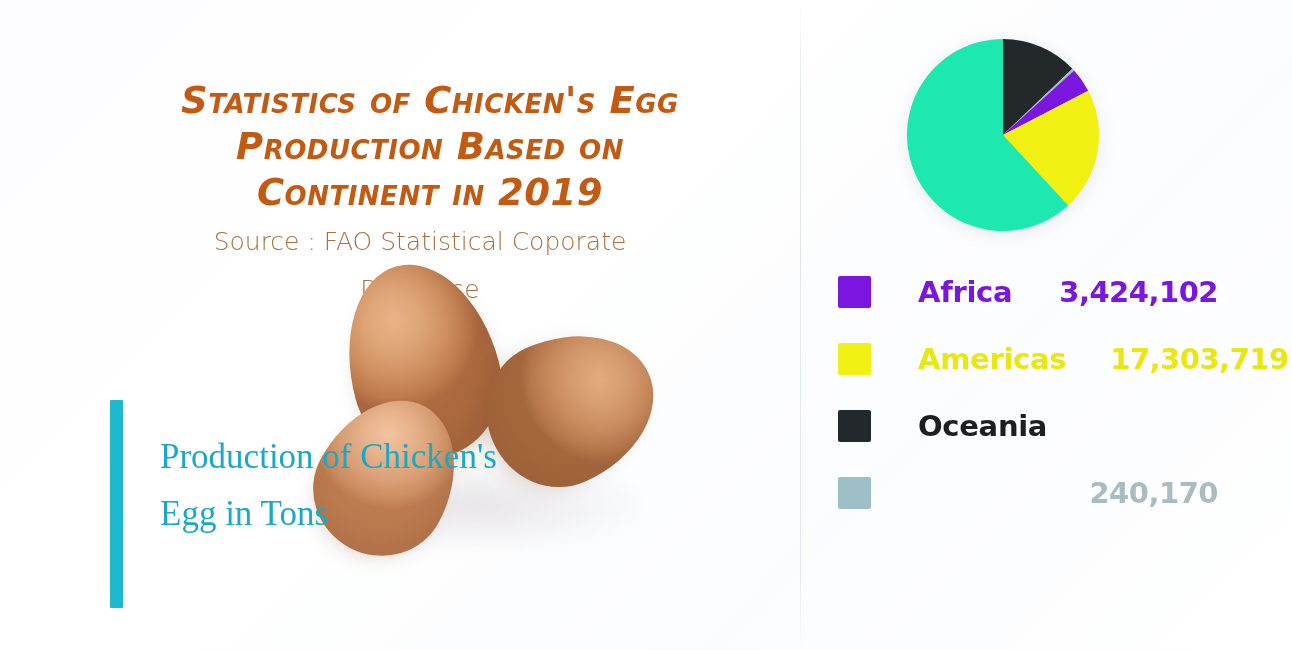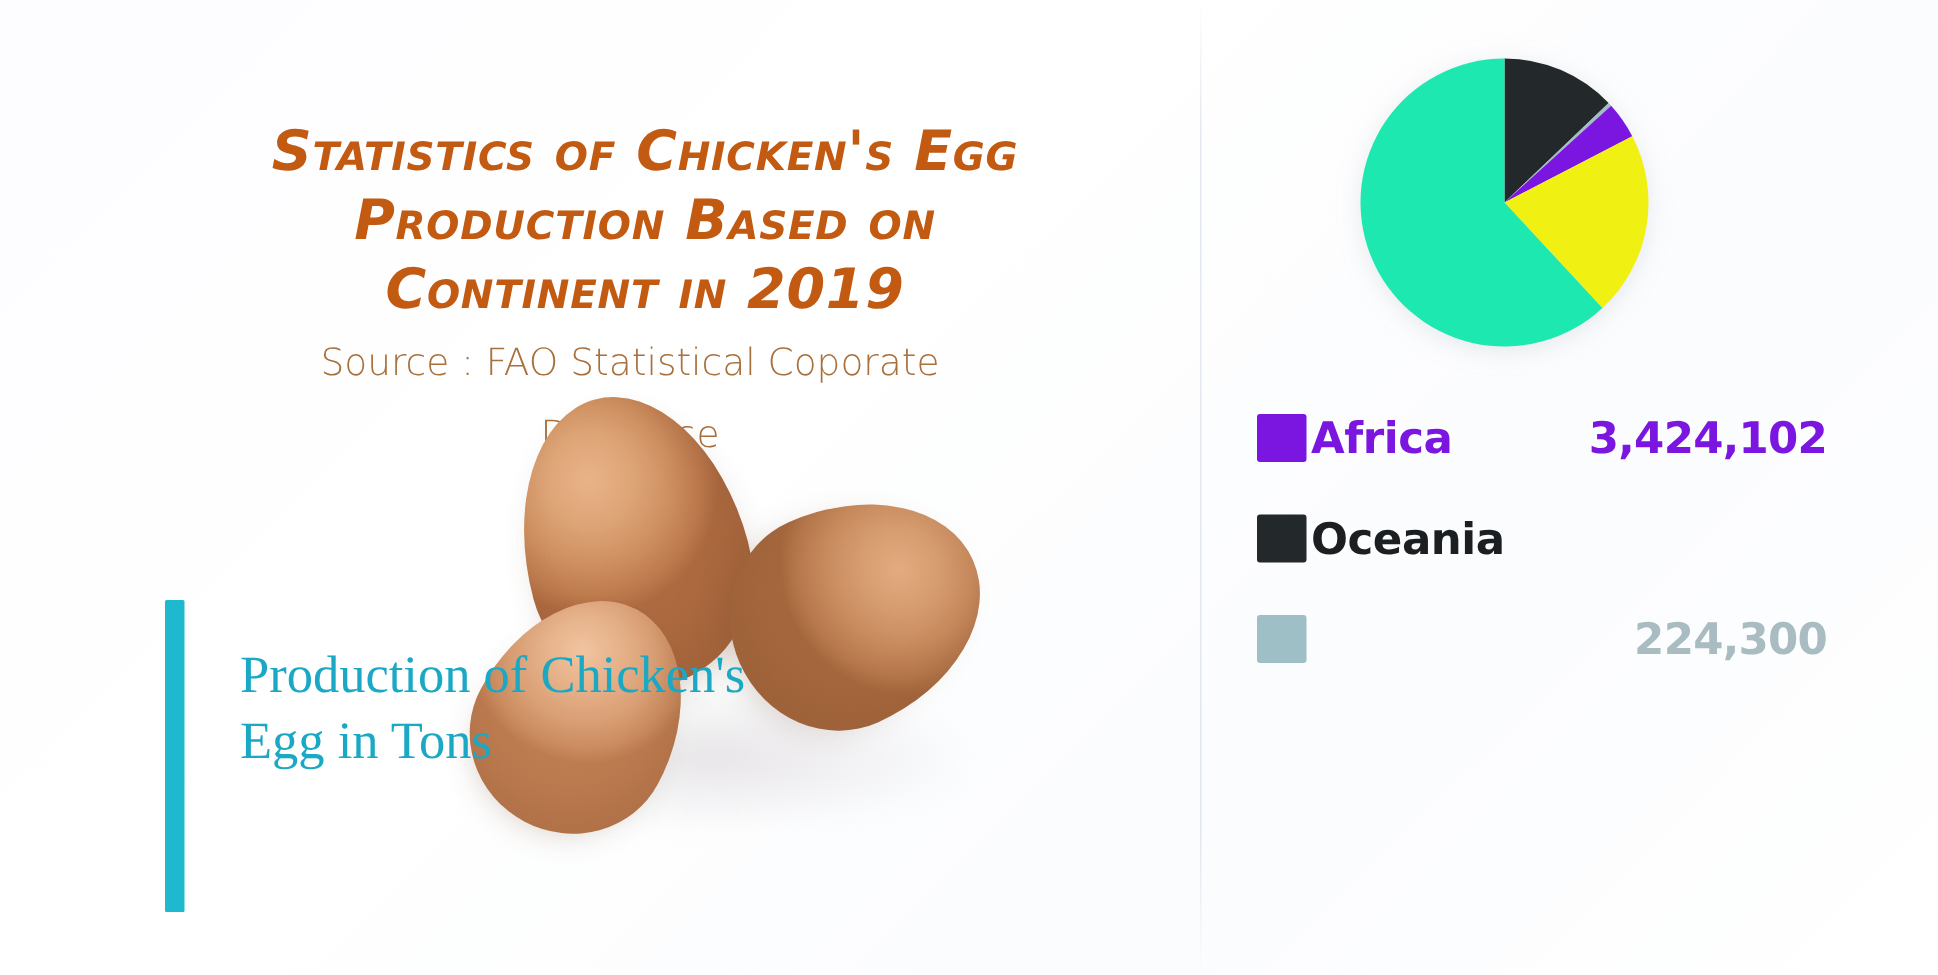--- a/index.html
+++ b/index.html
@@ -66,32 +66,32 @@
     background:radial-gradient(ellipse at 50% 50%, rgba(170,160,165,.26) 0%, rgba(190,185,190,.10) 55%, rgba(255,255,255,0) 78%);
     filter:blur(6px);
   }
 
   
   #caption-bar{position:absolute;left:110px;top:400px;width:13px;height:208px;
     background:#1fb9cf;border-radius:1px;}
   #caption-text{
     position:absolute;left:160px;top:428px;width:360px;
     font-family:"Liberation Serif",serif;
-    font-size:35px;line-height:44px;
+    font-size:35px;line-height:57px;
     color:#1aa8c4;
   }
 
   
   #right-panel{position:absolute;left:800px;top:0;width:492px;height:650px;}
   #pie-wrap{position:absolute;left:106px;top:38px;width:194px;height:194px;}
   #pie-wrap svg{display:block;filter:drop-shadow(0 3px 8px rgba(120,140,150,.18));}
 
   #legend{position:absolute;left:38px;top:258px;width:380px;}
   .legend-row{
-    position:relative;height:67px;display:flex;align-items:center;
+    position:relative;height:67px;display:flex;align-items:center;gap:44px;
   }
   .swatch{width:33px;height:32px;flex:0 0 33px;border-radius:2px;}
   .lg-label{
     font-family:"DejaVu Sans",sans-serif;
     font-weight:bold;font-size:29px;letter-spacing:-.3px;
     margin-left:3px;white-space:nowrap;
   }
   .lg-value{
     margin-left:auto;
     font-family:"DejaVu Sans",sans-serif;
@@ -137,27 +137,32 @@
     </div>
 
     <div id="legend">
 
       <div class="legend-row">
         <span class="swatch" style="background:#7b15e0"></span>
         <span class="lg-label" style="color:#7b15e0">Africa</span>
         <span class="lg-value" style="color:#7b15e0">3,424,102</span>
       </div>
 
+      <div class="legend-row">
+        <span class="swatch" style="background:#f0f013"></span>
+        <span class="lg-label" style="color:#e8e810">Americas</span>
+        <span class="lg-value" style="color:#e8e810">17,303,719</span>
+      </div>
 
 
       <div class="legend-row">
         <span class="swatch" style="background:#23292b"></span>
         <span class="lg-label" style="color:#1b1f21">Oceania</span>
       </div>
 
       <div class="legend-row">
         <span class="swatch" style="background:#9fbfc6"></span>
-        <span class="lg-value" style="color:#a8bcc2">224,300</span>
+        <span class="lg-value" style="color:#a8bcc2">240,170</span>
       </div>
 
     </div>
   </div>
 </div>
 
 </body></html>

